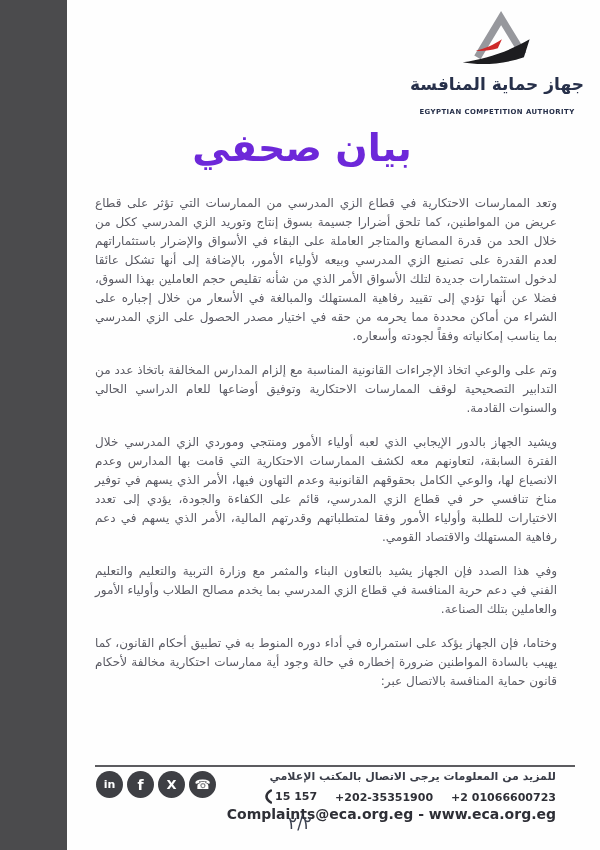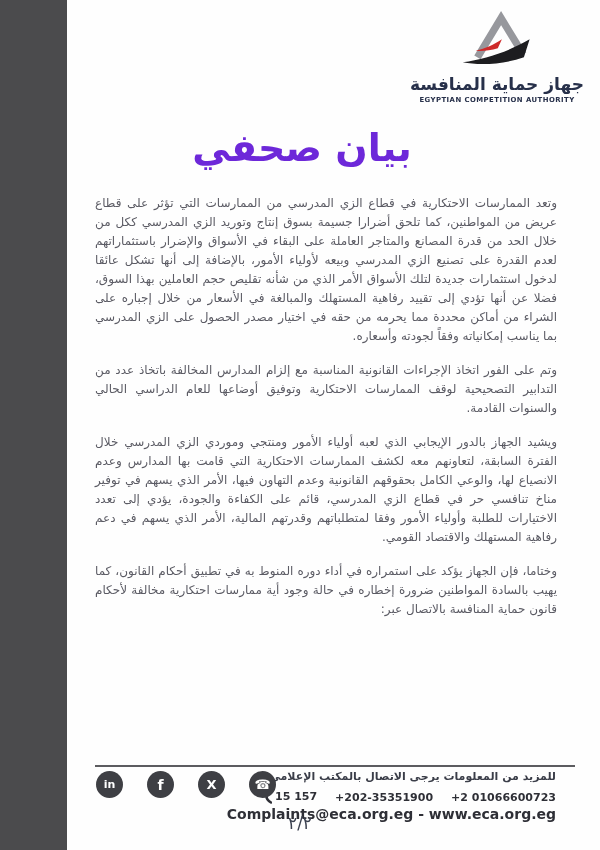--- a/index.html
+++ b/index.html
@@ -8,21 +8,21 @@
     background:#ffffff;
     font-family:"DejaVu Sans",sans-serif;
   }
   .left-band{position:absolute;left:0;top:0;width:67px;height:850px;background:#4b4b4d;}
   .paper{position:absolute;left:67px;top:0;width:533px;height:850px;background:#fefefe;}
 
   
   .logo{position:absolute;top:10px;right:14px;width:178px;display:flex;flex-direction:column;align-items:center;}
   .logo-mark{width:82px;height:62px;}
   .logo-ar{direction:rtl;font-weight:bold;font-size:17px;color:#27304a;line-height:20px;margin-top:2px;text-align:right;}
-  .logo-en{font-weight:bold;font-size:6.9px;letter-spacing:0.45px;color:#27304a;margin-top:2px;white-space:nowrap;}
+  .logo-en{font-weight:bold;font-size:6.9px;letter-spacing:0.45px;color:#27304a;margin-top:14px;white-space:nowrap;}
 
   
   .title{
     position:absolute;top:126px;left:67px;width:470px;
     text-align:center;direction:rtl;
     font-size:38px;font-weight:bold;color:#6d28d9;
   }
 
   
   .body-text{
@@ -41,21 +41,21 @@
   .phone-row{
     position:absolute;top:789px;right:44px;
     display:flex;flex-direction:row;align-items:flex-end;gap:18px;
     font-size:11px;font-weight:bold;color:#2e2f36;white-space:nowrap;
   }
   .phone-item{display:flex;align-items:center;gap:3px;}
   .email-row{
     position:absolute;top:806px;right:44px;
     font-size:14px;font-weight:bold;color:#2e2f36;white-space:nowrap;
   }
-  .social-row{position:absolute;top:771px;left:96px;display:flex;gap:24px;}
+  .social-row{position:absolute;top:771px;left:96px;display:flex;gap:4px;}
   .social-circle{
     width:27px;height:27px;border-radius:50%;background:#3e3f44;
     color:#ffffff;display:flex;align-items:center;justify-content:center;
     font-weight:bold;font-size:12px;line-height:1;
   }
   .page-number{
     position:absolute;top:813px;left:240px;width:120px;text-align:center;
     font-size:17px;font-weight:normal;color:#3b4150;
   }
 </style>
@@ -72,22 +72,23 @@
     <path d="M8 64 C35 60 62 52 90 36 L83 58 C57 67 28 68 8 64 Z" fill="#1d1d20"></path>
   </svg>
   <div class="logo-ar">جهاز حماية المنافسة</div>
   <div class="logo-en">EGYPTIAN COMPETITION AUTHORITY</div>
 </div>
 
 <div class="title">بيان صحفي</div>
 
 <div class="body-text">
   <p>وتعد الممارسات الاحتكارية في قطاع الزي المدرسي من الممارسات التي تؤثر على قطاع عريض من المواطنين، كما تلحق أضرارا جسيمة بسوق إنتاج وتوريد الزي المدرسي ككل من خلال الحد من قدرة المصانع والمتاجر العاملة على البقاء في الأسواق والإضرار باستثماراتهم لعدم القدرة على تصنيع الزي المدرسي وبيعه لأولياء الأمور، بالإضافة إلى أنها تشكل عائقا لدخول استثمارات جديدة لتلك الأسواق الأمر الذي من شأنه تقليص حجم العاملين بهذا السوق، فضلا عن أنها تؤدي إلى تقييد رفاهية المستهلك والمبالغة في الأسعار من خلال إجباره على الشراء من أماكن محددة مما يحرمه من حقه في اختيار مصدر الحصول على الزي المدرسي بما يناسب إمكانياته وفقاً لجودته وأسعاره.</p>
-  <p>وتم على الفور اتخاذ الإجراءات القانونية المناسبة مع إلزام المدارس المخالفة باتخاذ عدد من التدابير التصحيحية لوقف الممارسات الاحتكارية وتوفيق أوضاعها للعام الدراسي الحالي والسنوات القادمة.</p>
+  <p>وتم على والوعي اتخاذ الإجراءات القانونية المناسبة مع إلزام المدارس المخالفة باتخاذ عدد من التدابير التصحيحية لوقف الممارسات الاحتكارية وتوفيق أوضاعها للعام الدراسي الحالي والسنوات القادمة.</p>
   <p>ويشيد الجهاز بالدور الإيجابي الذي لعبه أولياء الأمور ومنتجي وموردي الزي المدرسي خلال الفترة السابقة، لتعاونهم معه لكشف الممارسات الاحتكارية التي قامت بها المدارس وعدم الانصياع لها، والوعي الكامل بحقوقهم القانونية وعدم التهاون فيها، الأمر الذي يسهم في توفير مناخ تنافسي حر في قطاع الزي المدرسي، قائم على الكفاءة والجودة، يؤدي إلى تعدد الاختيارات للطلبة وأولياء الأمور وفقا لمتطلباتهم وقدرتهم المالية، الأمر الذي يسهم في دعم رفاهية المستهلك والاقتصاد القومي.</p>
+  <p>وفي هذا الصدد فإن الجهاز يشيد بالتعاون البناء والمثمر مع وزارة التربية والتعليم والتعليم الفني في دعم حرية المنافسة في قطاع الزي المدرسي بما يخدم مصالح الطلاب وأولياء الأمور والعاملين بتلك الصناعة.</p>
   <p>وختاما، فإن الجهاز يؤكد على استمراره في أداء دوره المنوط به في تطبيق أحكام القانون، كما يهيب بالسادة المواطنين ضرورة إخطاره في حالة وجود أية ممارسات احتكارية مخالفة لأحكام قانون حماية المنافسة بالاتصال عبر:</p>
 </div>
 
 <div class="footer-rule"></div>
 
 <div class="footer-info">للمزيد من المعلومات يرجى الاتصال بالمكتب الإعلامي</div>
 
 <div class="phone-row">
   <span class="phone-item">
     <svg width="9" height="15" viewBox="0 0 9 15">

